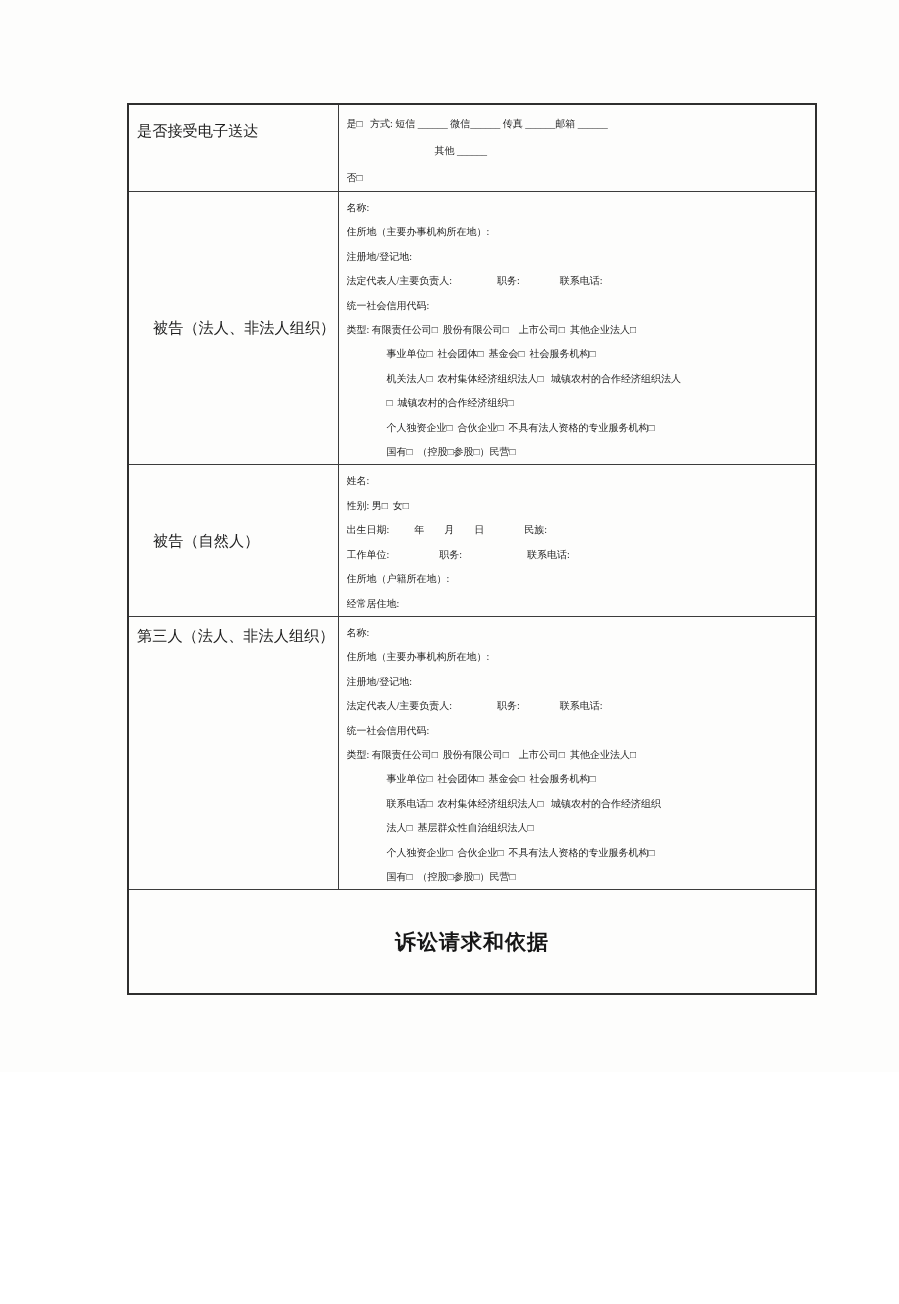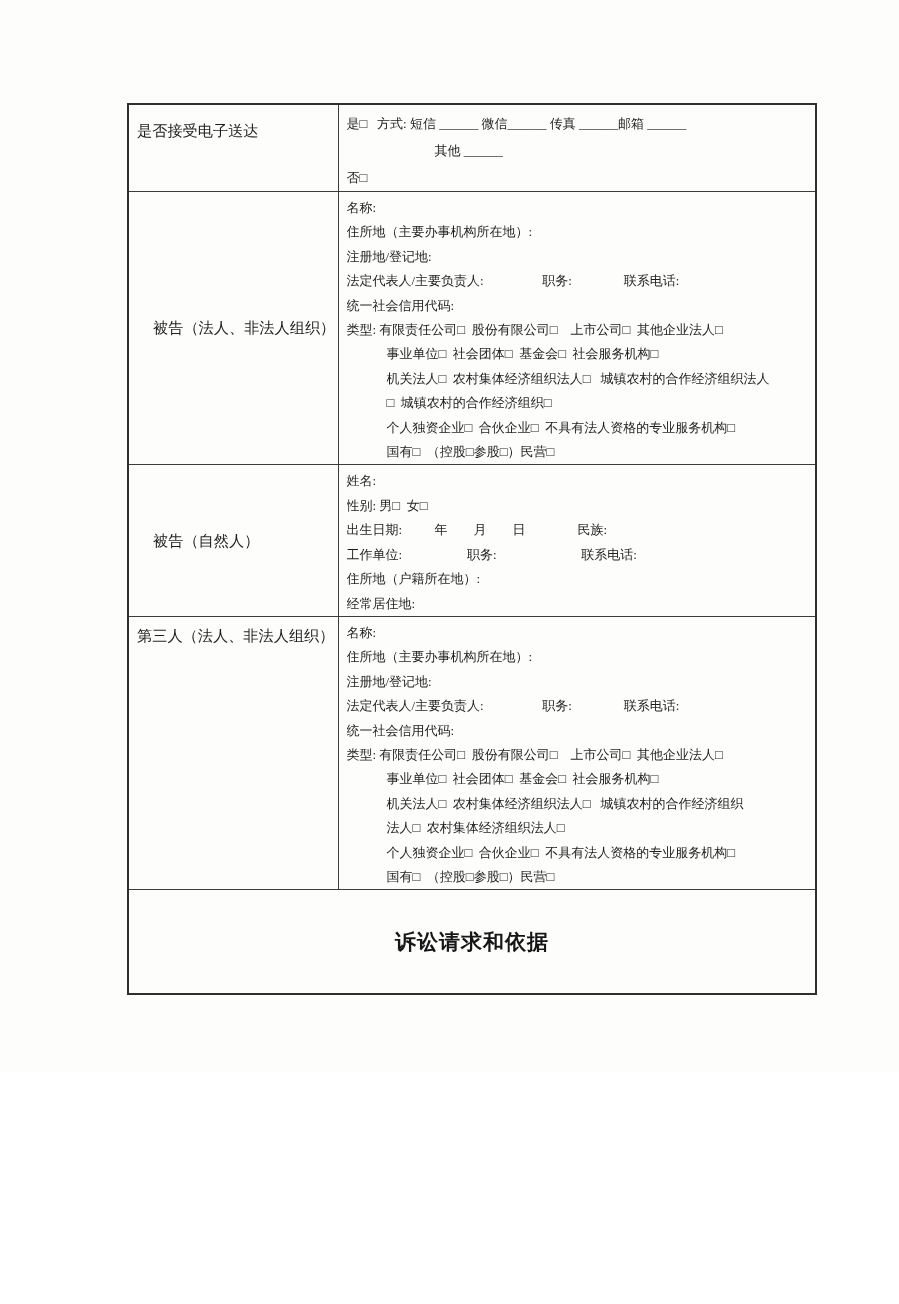--- a/index.html
+++ b/index.html
@@ -34,21 +34,21 @@
     padding: 8px 4px 0 8px;
     font-size: 15.2px;
     line-height: 22px;
     white-space: pre;
   }
   .row-centered > .label-cell { vertical-align: middle; padding-top: 0; padding-left: 24px; }
   .row-label-low > .label-cell { padding-top: 15px; }
 
   .content-cell {
     padding: 4px 4px 0 8px;
-    font-size: 13px;
+    font-size: 10px;
     line-height: 24.4px;
   }
   .row-delivery .content-cell { line-height: 27px; padding-top: 5px; }
 
   .line { white-space: pre; overflow: hidden; }
   .line.indent { padding-left: 40px; }
   .line.indent-other { padding-left: 88px; }
 
   .r1 { height: 83px; }
   .r2 { height: 271px; }
@@ -129,22 +129,22 @@
     <tr class="r4">
       <td class="label-cell">第三人（法人、非法人组织）</td>
       <td class="content-cell">
         <div class="line">名称:</div>
         <div class="line">住所地（主要办事机构所在地）:</div>
         <div class="line">注册地/登记地:</div>
         <div class="line">法定代表人/主要负责人:                  职务:                联系电话:</div>
         <div class="line">统一社会信用代码:</div>
         <div class="line">类型: 有限责任公司□  股份有限公司□    上市公司□  其他企业法人□</div>
         <div class="line indent">事业单位□  社会团体□  基金会□  社会服务机构□</div>
-        <div class="line indent">机关法人□  农村集体经济组织法人□   城镇农村的合作经济组织</div>
-        <div class="line indent">法人□  农村集体经济组织法人□</div>
+        <div class="line indent">联系电话□  农村集体经济组织法人□   城镇农村的合作经济组织</div>
+        <div class="line indent">法人□  基层群众性自治组织法人□</div>
         <div class="line indent">个人独资企业□  合伙企业□  不具有法人资格的专业服务机构□</div>
         <div class="line indent">国有□  （控股□参股□）民营□</div>
       </td>
     </tr>
 
 
     <tr class="r6">
       <td class="heading-cell" colspan="2">诉讼请求和依据</td>
     </tr>
 

